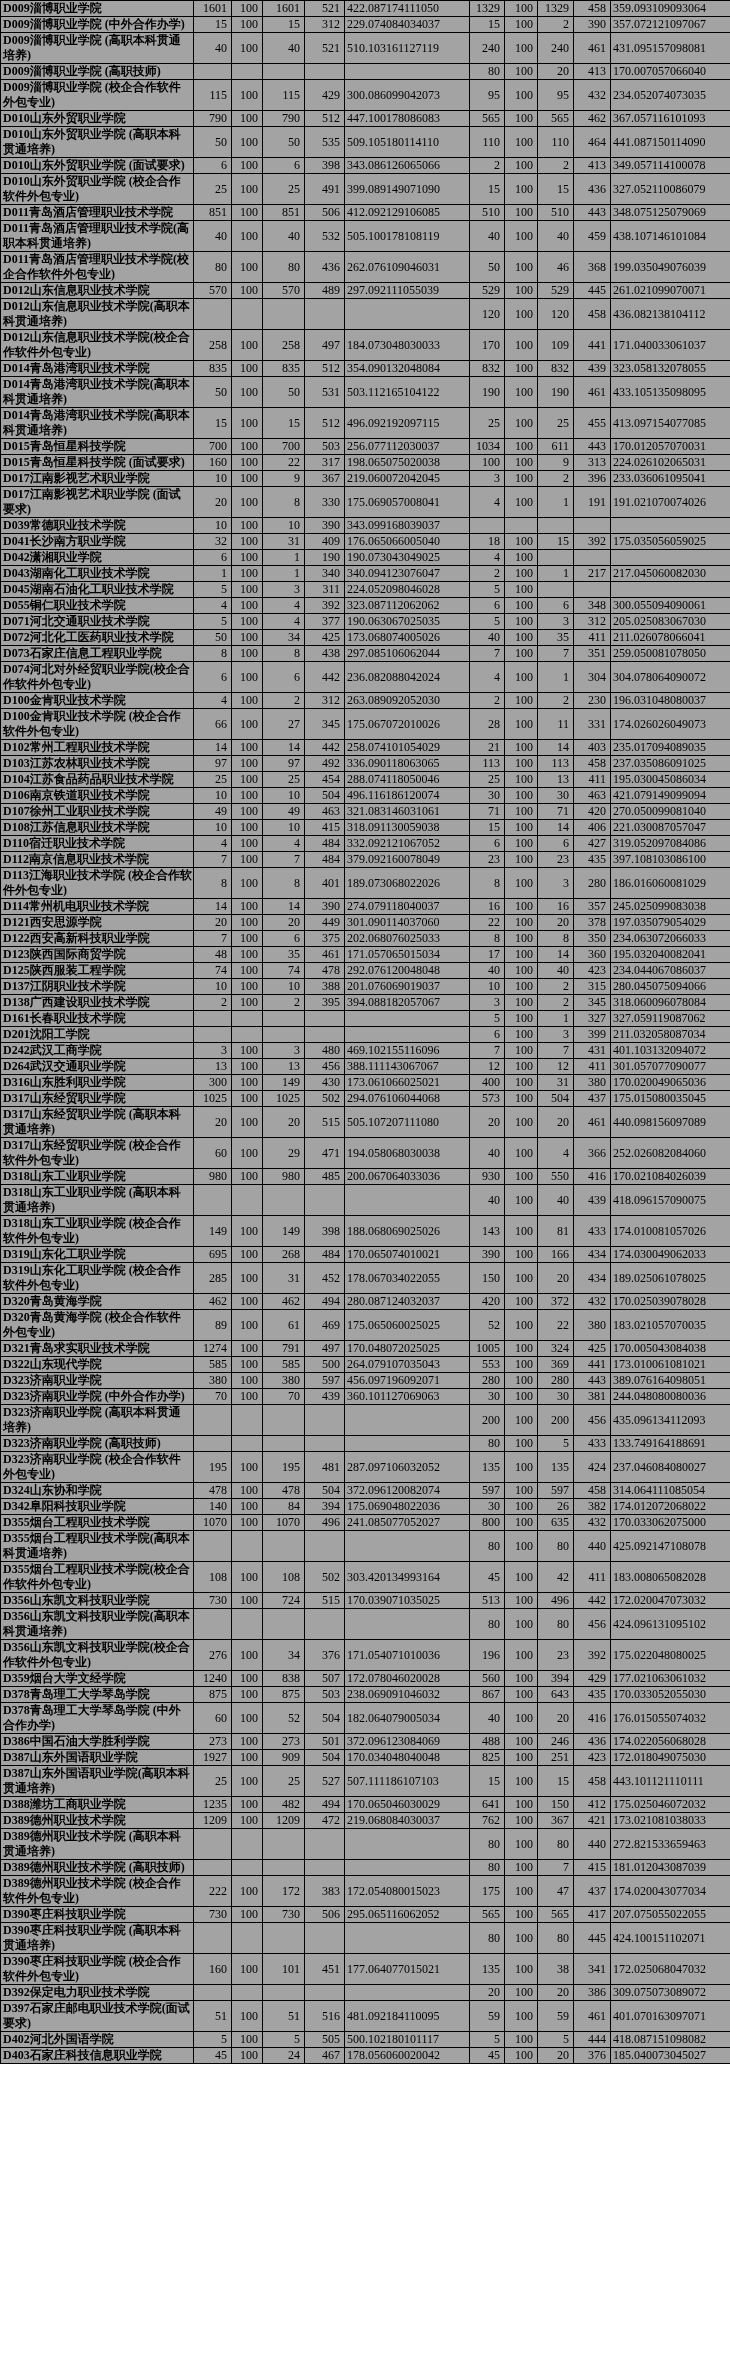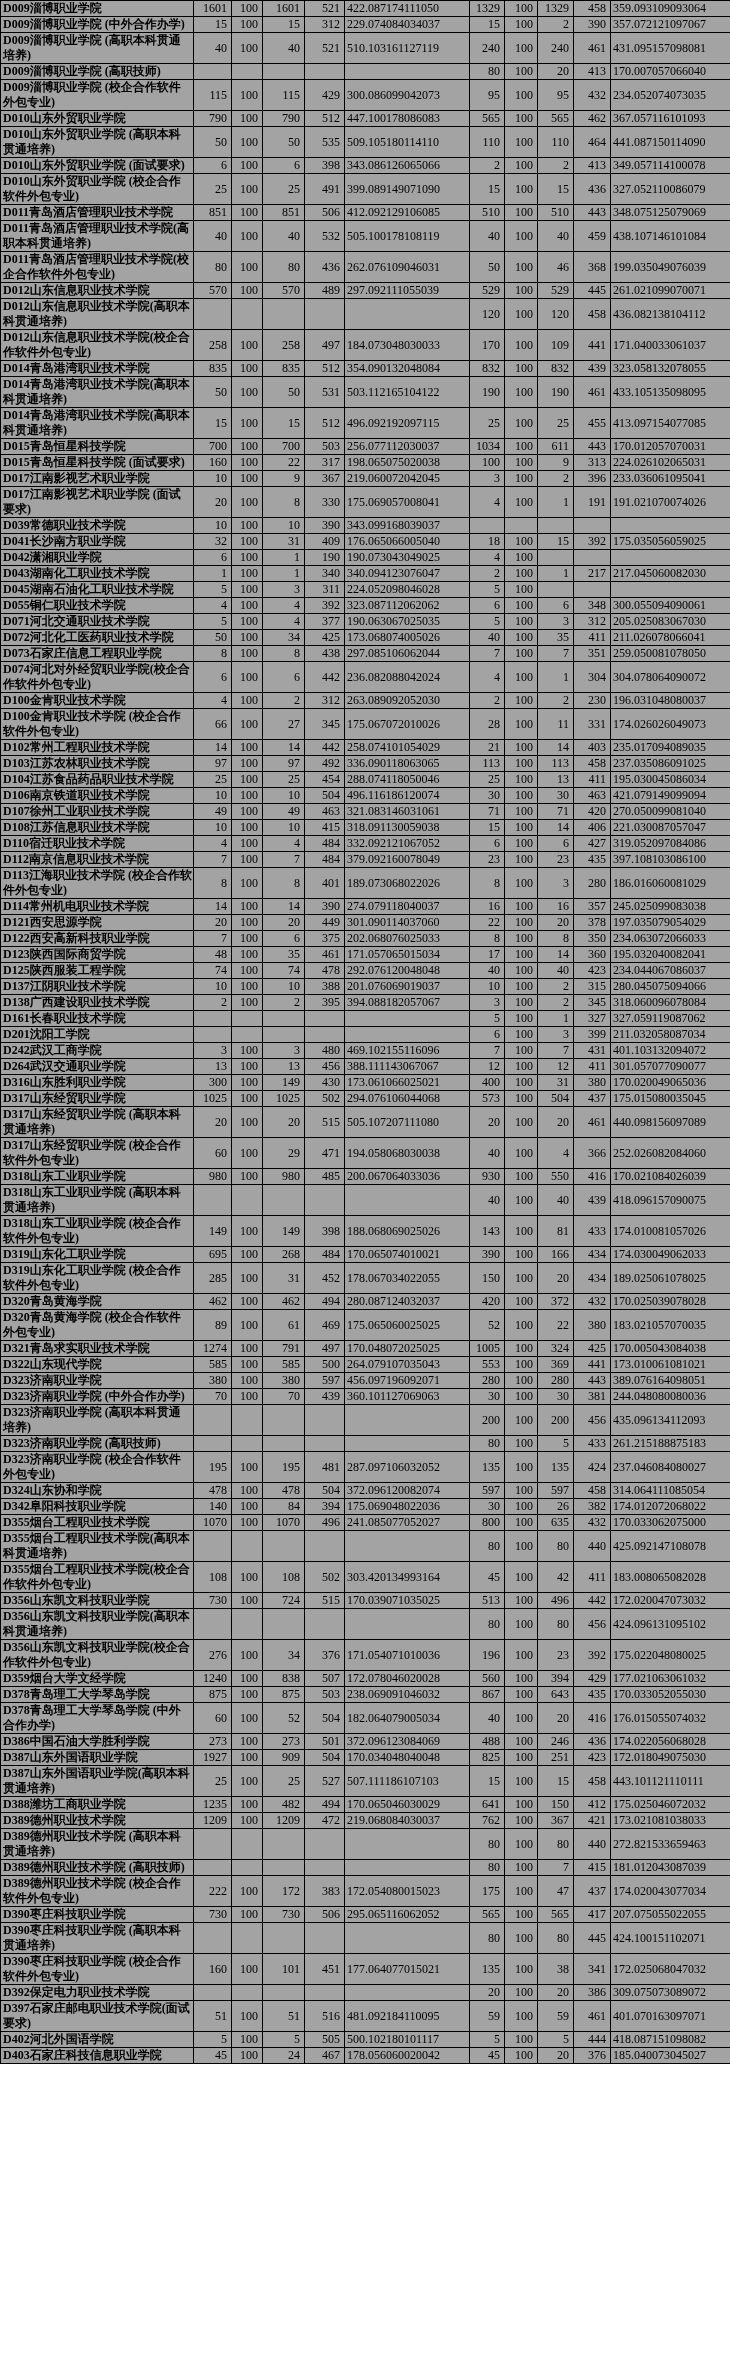--- a/index.html
+++ b/index.html
@@ -989,21 +989,21 @@
         <td data-name="school-name-cell" class="c-name">D323济南职业学院 (高职技师)</td>
         <td data-name="value-cell" class="c-num"></td>
         <td data-name="value-cell" class="c-num"></td>
         <td data-name="value-cell" class="c-num"></td>
         <td data-name="value-cell" class="c-num"></td>
         <td data-name="value-cell" class="c-dec"></td>
         <td data-name="value-cell" class="c-num">80</td>
         <td data-name="value-cell" class="c-num">100</td>
         <td data-name="value-cell" class="c-num">5</td>
         <td data-name="value-cell" class="c-num">433</td>
-        <td data-name="value-cell" class="c-dec">261.215188875183</td>
+        <td data-name="value-cell" class="c-dec">133.749164188691</td>
       </tr>
       <tr data-name="table-row">
         <td data-name="school-name-cell" class="c-name">D323济南职业学院 (校企合作软件外包专业)</td>
         <td data-name="value-cell" class="c-num">195</td>
         <td data-name="value-cell" class="c-num">100</td>
         <td data-name="value-cell" class="c-num">195</td>
         <td data-name="value-cell" class="c-num">481</td>
         <td data-name="value-cell" class="c-dec">287.097106032052</td>
         <td data-name="value-cell" class="c-num">135</td>
         <td data-name="value-cell" class="c-num">100</td>

